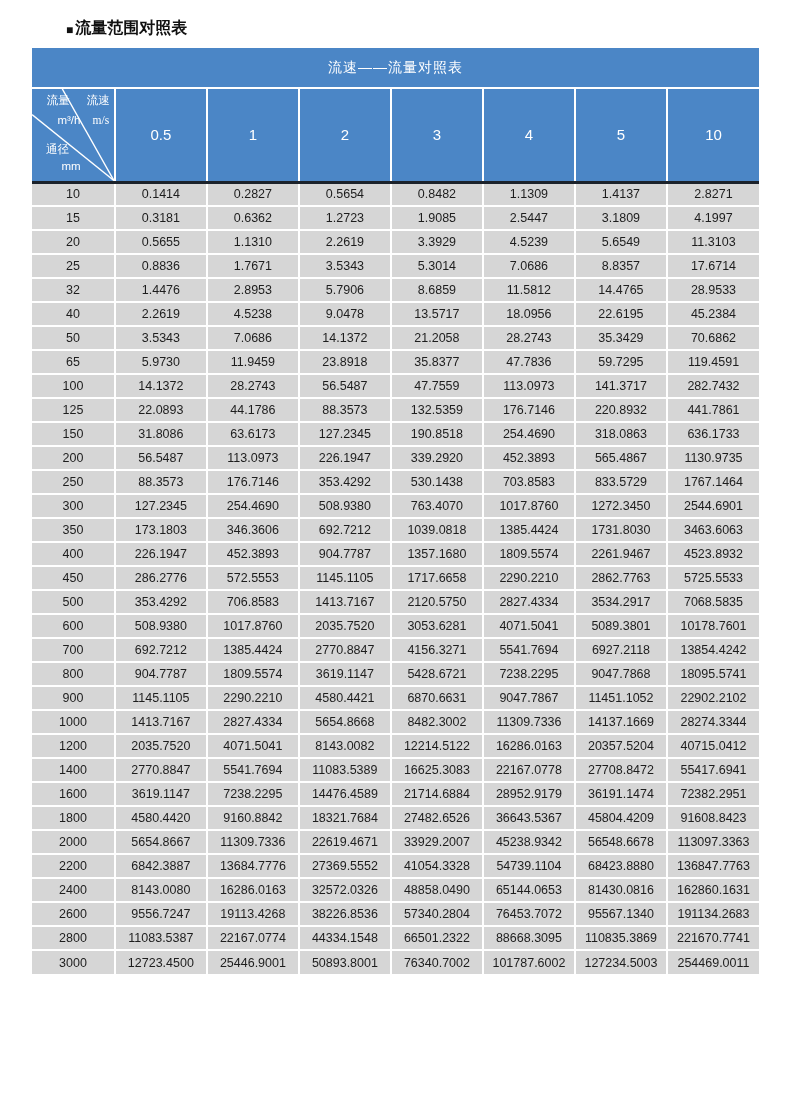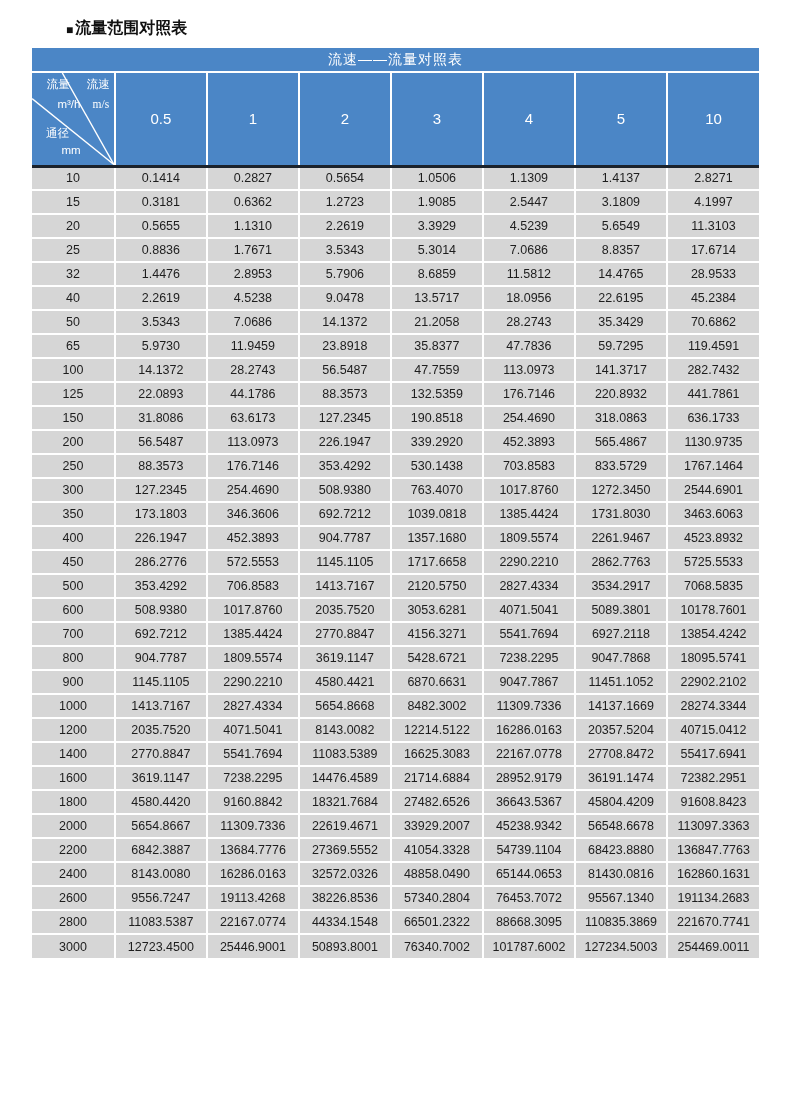--- a/index.html
+++ b/index.html
@@ -17,21 +17,21 @@
   .page-title .marker{font-size:12px;line-height:1;transform:translateY(1px);}
   .flow-table-wrap{position:absolute;left:32px;top:48px;width:727px;}
   table.flow-table{width:100%;border-collapse:collapse;table-layout:fixed;}
   .flow-table th,.flow-table td{border:2.5px solid #ffffff;text-align:center;
     vertical-align:middle;overflow:hidden;white-space:nowrap;}
   .flow-table tr > *:first-child{border-left:0;}
   .flow-table tr > *:last-child{border-right:0;}
   .flow-table thead tr:first-child > *{border-top:0;}
   .flow-table tbody tr:last-child > *{border-bottom:0;}
   .flow-table thead th{background:var(--header-blue);color:#fff;font-weight:normal;}
-  .flow-table .table-title-cell{height:24px;font-size:14px;letter-spacing:1px;margin-left:16px;}
+  .flow-table .table-title-cell{height:40px;font-size:14px;letter-spacing:1px;margin-left:16px;}
   .flow-table thead tr.cols th{height:94px;font-size:15px;border-bottom:3px solid var(--header-dark);}
   .flow-table tbody td{background:var(--cell-bg);color:var(--cell-text);
     height:24px;font-size:12.5px;}
   
   .corner-cell{position:relative;padding:0;}
   .corner-cell svg{position:absolute;left:0;top:0;width:100%;height:100%;display:block;}
   .corner-cell .lbl{position:absolute;font-size:11.5px;color:#fff;line-height:1;white-space:nowrap;margin-left:9px;}
   .lbl-flow{left:7%;top:7%;}
   .lbl-vel{left:56%;top:7%;}
   .lbl-flow-unit{left:20%;top:28%;}
@@ -88,21 +88,21 @@
             <th>10</th>
           </tr>
       </thead>
       <tbody>
 
       <tr>
             <td>10</td>
             <td>0.1414</td>
             <td>0.2827</td>
             <td>0.5654</td>
-            <td>1.0506</td>
+            <td>0.8482</td>
             <td>1.1309</td>
             <td>1.4137</td>
             <td>2.8271</td>
           </tr>
           <tr>
             <td>15</td>
             <td>0.3181</td>
             <td>0.6362</td>
             <td>1.2723</td>
             <td>1.9085</td>

